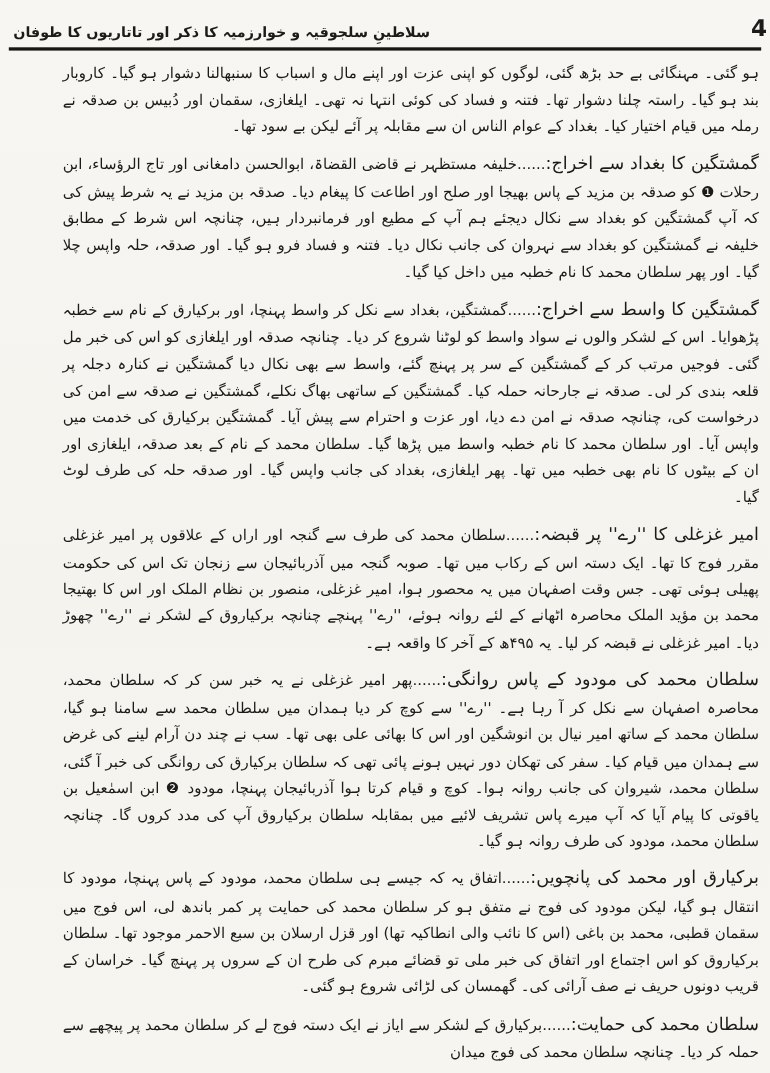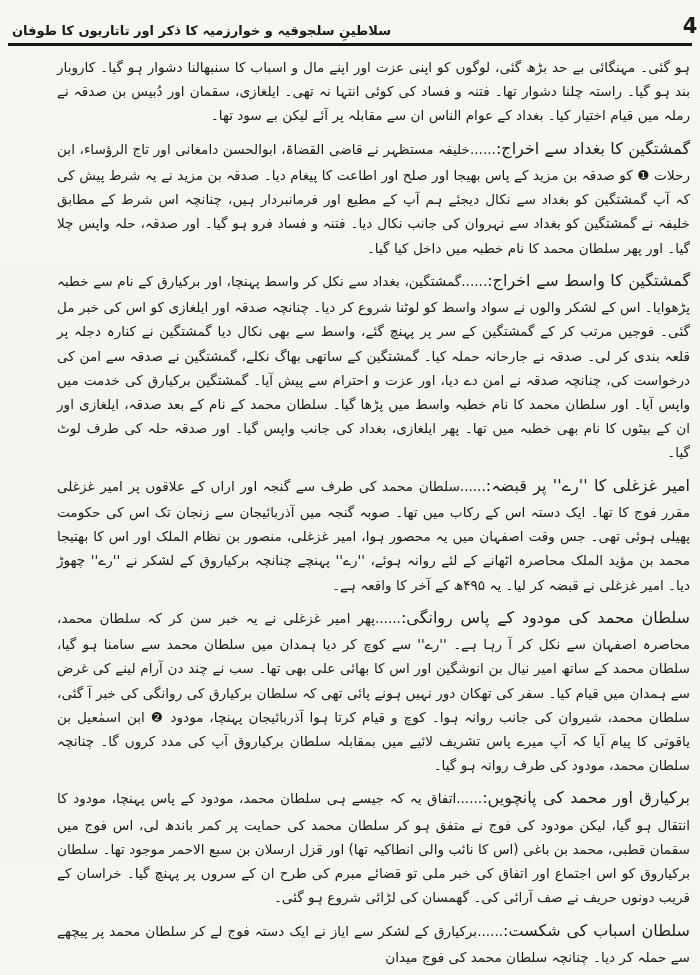--- a/index.html
+++ b/index.html
@@ -73,16 +73,16 @@
 
     <p class="para"><b class="phead">گمشتگین کا واسط سے اخراج:</b><span>......گمشتگین، بغداد سے نکل کر واسط پہنچا، اور برکیارق کے نام سے خطبہ پڑھوایا۔ اس کے لشکر والوں نے سواد واسط کو لوٹنا شروع کر دیا۔ چنانچہ صدقہ اور ایلغازی کو اس کی خبر مل گئی۔ فوجیں مرتب کر کے گمشتگین کے سر پر پہنچ گئے، واسط سے بھی نکال دیا گمشتگین نے کنارہ دجلہ پر قلعہ بندی کر لی۔ صدقہ نے جارحانہ حملہ کیا۔ گمشتگین کے ساتھی بھاگ نکلے، گمشتگین نے صدقہ سے امن کی درخواست کی، چنانچہ صدقہ نے امن دے دیا، اور عزت و احترام سے پیش آیا۔ گمشتگین برکیارق کی خدمت میں واپس آیا۔ اور سلطان محمد کا نام خطبہ واسط میں پڑھا گیا۔ سلطان محمد کے نام کے بعد صدقہ، ایلغازی اور ان کے بیٹوں کا نام بھی خطبہ میں تھا۔ پھر ایلغازی، بغداد کی جانب واپس گیا۔ اور صدقہ حلہ کی طرف لوٹ گیا۔</span></p>
 
 
     <p class="para"><b class="phead">امیر غزغلی کا ''رے'' پر قبضہ:</b><span>......سلطان محمد کی طرف سے گنجہ اور اراں کے علاقوں پر امیر غزغلی مقرر فوج کا تھا۔ ایک دستہ اس کے رکاب میں تھا۔ صوبہ گنجہ میں آذربائیجان سے زنجان تک اس کی حکومت پھیلی ہوئی تھی۔ جس وقت اصفہان میں یہ محصور ہوا، امیر غزغلی، منصور بن نظام الملک اور اس کا بھتیجا محمد بن مؤید الملک محاصرہ اٹھانے کے لئے روانہ ہوئے، ''رے'' پہنچے چنانچہ برکیاروق کے لشکر نے ''رے'' چھوڑ دیا۔ امیر غزغلی نے قبضہ کر لیا۔ یہ ۴۹۵ھ کے آخر کا واقعہ ہے۔</span></p>
 
     <p class="para"><b class="phead">سلطان محمد کی مودود کے پاس روانگی:</b><span>......پھر امیر غزغلی نے یہ خبر سن کر کہ سلطان محمد، محاصرہ اصفہان سے نکل کر آ رہا ہے۔ ''رے'' سے کوچ کر دیا ہمدان میں سلطان محمد سے سامنا ہو گیا، سلطان محمد کے ساتھ امیر نیال بن انوشگین اور اس کا بھائی علی بھی تھا۔ سب نے چند دن آرام لینے کی غرض سے ہمدان میں قیام کیا۔ سفر کی تھکان دور نہیں ہونے پائی تھی کہ سلطان برکیارق کی روانگی کی خبر آ گئی، سلطان محمد، شیروان کی جانب روانہ ہوا۔ کوچ و قیام کرتا ہوا آذربائیجان پہنچا، مودود ❷ ابن اسمٰعیل بن یاقوتی کا پیام آیا کہ آپ میرے پاس تشریف لائیے میں بمقابلہ سلطان برکیاروق آپ کی مدد کروں گا۔ چنانچہ سلطان محمد، مودود کی طرف روانہ ہو گیا۔</span></p>
 
     <p class="para"><b class="phead">برکیارق اور محمد کی پانچویں:</b><span>......اتفاق یہ کہ جیسے ہی سلطان محمد، مودود کے پاس پہنچا، مودود کا انتقال ہو گیا، لیکن مودود کی فوج نے متفق ہو کر سلطان محمد کی حمایت پر کمر باندھ لی، اس فوج میں سقمان قطبی، محمد بن باغی (اس کا نائب والی انطاکیہ تھا) اور قزل ارسلان بن سبع الاحمر موجود تھا۔ سلطان برکیاروق کو اس اجتماع اور اتفاق کی خبر ملی تو قضائے مبرم کی طرح ان کے سروں پر پہنچ گیا۔ خراسان کے قریب دونوں حریف نے صف آرائی کی۔ گھمسان کی لڑائی شروع ہو گئی۔</span></p>
 
-    <p class="para"><b class="phead">سلطان اسباب کی شکست:</b><span>......برکیارق کے لشکر سے ایاز نے ایک دستہ فوج لے کر سلطان محمد پر پیچھے سے حملہ کر دیا۔ چنانچہ سلطان محمد کی فوج میدان</span></p>
+    <p class="para"><b class="phead">سلطان محمد کی حمایت:</b><span>......برکیارق کے لشکر سے ایاز نے ایک دستہ فوج لے کر سلطان محمد پر پیچھے سے حملہ کر دیا۔ چنانچہ سلطان محمد کی فوج میدان</span></p>
   </div>
 
 </div>
 
 </body></html>

